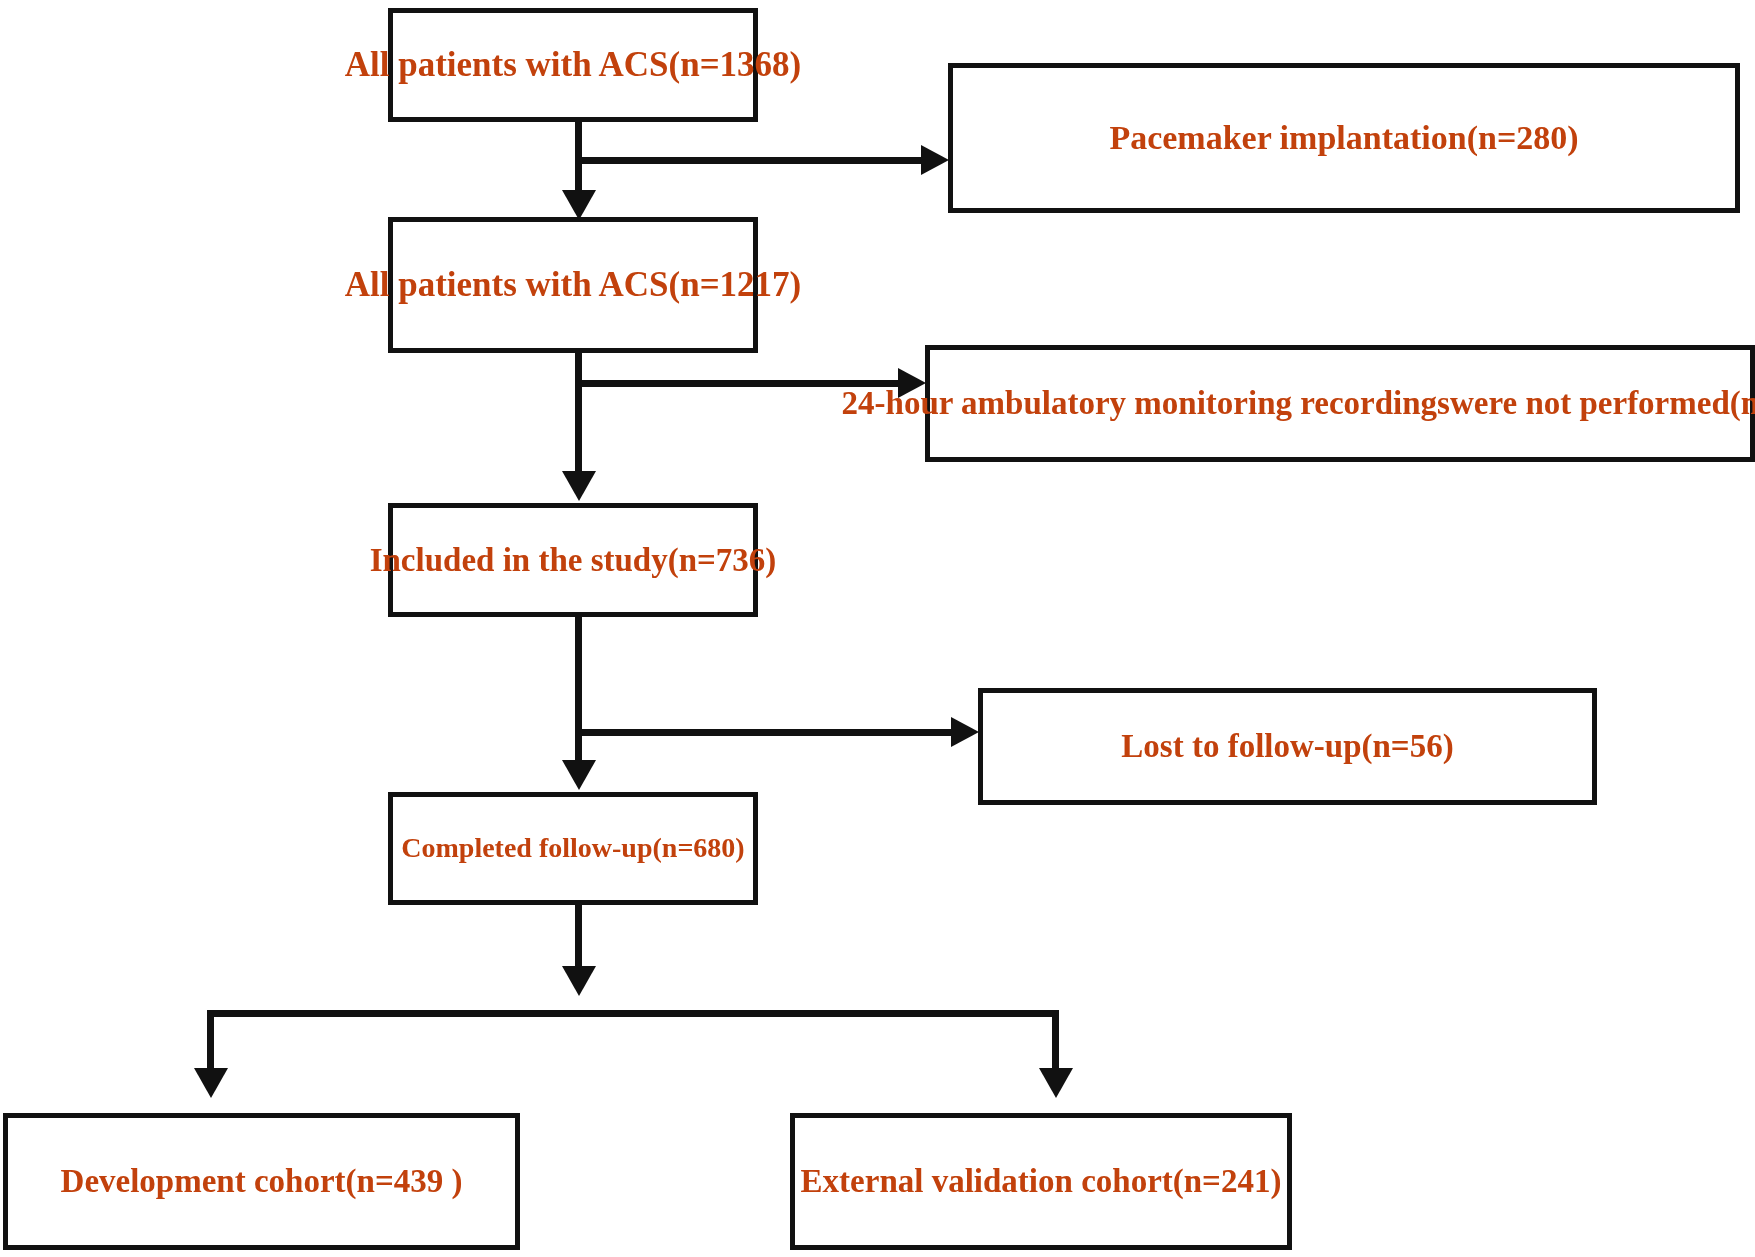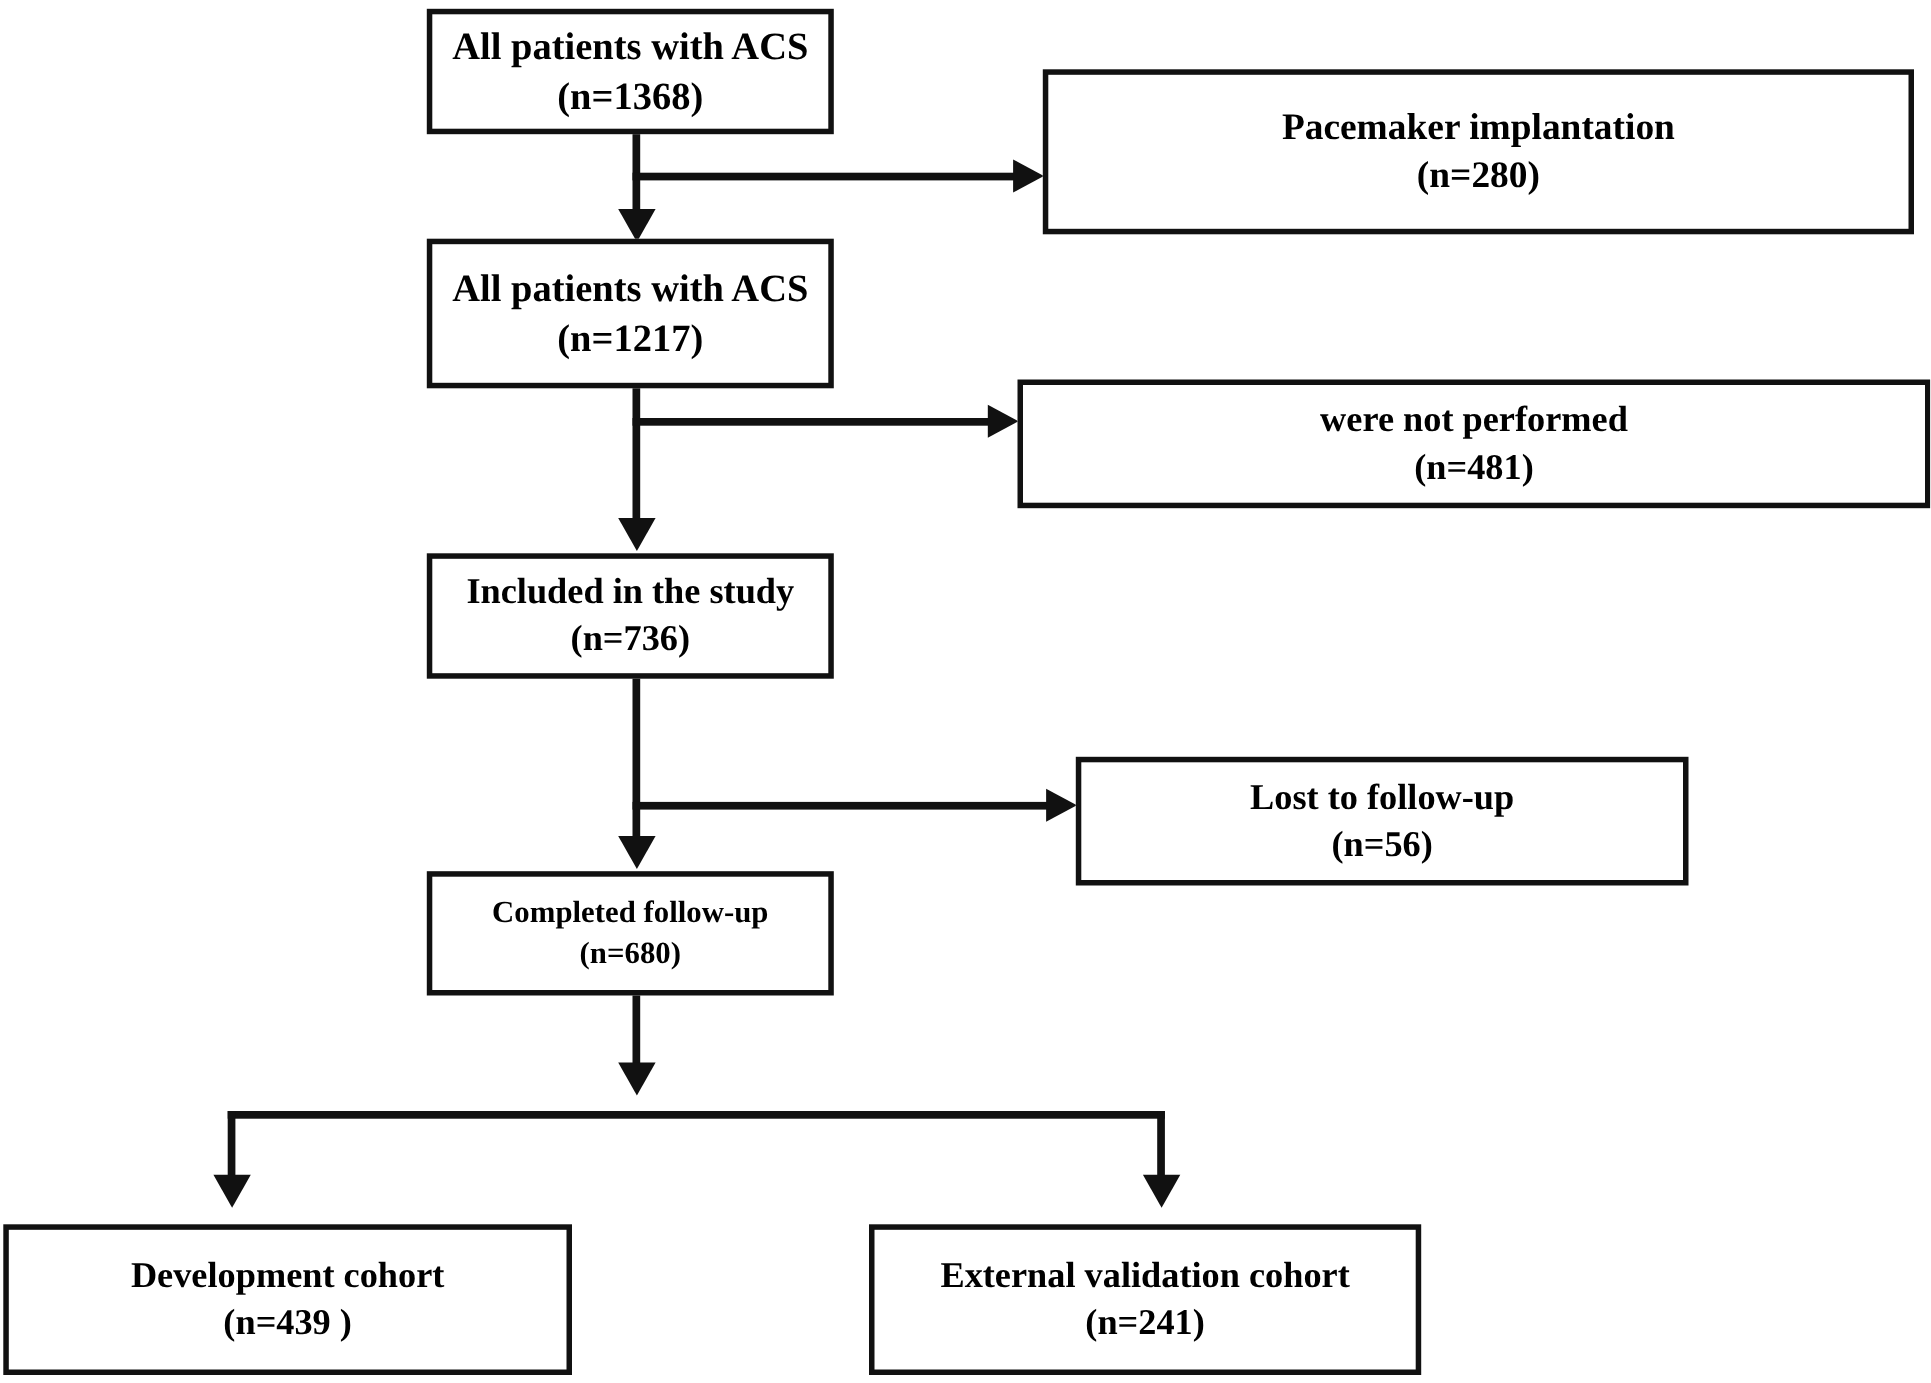--- a/index.html
+++ b/index.html
@@ -15,42 +15,42 @@
     background: #ffffff;
     overflow: hidden;
     font-family: "Liberation Serif", "DejaVu Serif", serif;
   }
   .flow-box {
     position: absolute;
     box-sizing: border-box;
     border: 5px solid #111111;
     background: #ffffff;
     display: flex;
-    flex-direction: column;
+    flex-direction: row;
     align-items: center;
     justify-content: center;
     text-align: center;
-    color: #000000;
+    color: #c2410c;
     font-weight: bold;
     line-height: 1.30;
     padding: 2px 8px;
   }
   .flow-box .line {
     display: block;
     white-space: nowrap;
   }
   
   #box-all-acs-initial   { left: 388px; top: 8px;    width: 370px; height: 114px; font-size: 35px; }
   #box-all-acs-filtered  { left: 388px; top: 217px;  width: 370px; height: 136px; font-size: 35px; }
   #box-included-study    { left: 388px; top: 503px;  width: 370px; height: 114px; font-size: 33px; text-align: center; }
   #box-completed-followup{ left: 388px; top: 792px;  width: 370px; height: 113px; font-size: 28px; }
   
   #box-excluded-pacemaker{ left: 948px; top: 63px;   width: 792px; height: 150px; font-size: 34px; }
   #box-excluded-monitor  { left: 925px; top: 345px;  width: 830px; height: 117px; font-size: 33px; }
-  #box-excluded-lost     { left: 978px; top: 688px;  width: 557px; height: 117px; font-size: 33px; }
+  #box-excluded-lost     { left: 978px; top: 688px;  width: 619px; height: 117px; font-size: 33px; }
   
   #box-development-cohort{ left: 3px;   top: 1113px; width: 517px; height: 137px; font-size: 33px; }
   #box-validation-cohort { left: 790px; top: 1113px; width: 502px; height: 137px; font-size: 33px; }
 
   
   .vline {
     position: absolute;
     background: #111111;
     width: 7px;
   }
@@ -100,20 +100,21 @@
     <span class="line">All patients with ACS</span>
     <span class="line">(n=1217)</span>
   </div>
 
   <div class="vline" style="left:575px; top:353px; height:128px;"></div>
   <div class="hline" style="left:575px; top:380px; width:325px;"></div>
   <div class="arrow-right" style="left:898px; top:368px;"></div>
   <div class="arrow-down" style="left:562px; top:471px;"></div>
 
   <div class="flow-box" id="box-excluded-monitor">
+    <span class="line">24-hour ambulatory monitoring recordings</span>
     <span class="line">were not performed</span>
     <span class="line">(n=481)</span>
   </div>
 
   <div class="flow-box" id="box-included-study">
     <span class="line">Included in the study</span>
     <span class="line">(n=736)</span>
   </div>
 
   <div class="vline" style="left:575px; top:617px; height:153px;"></div>

